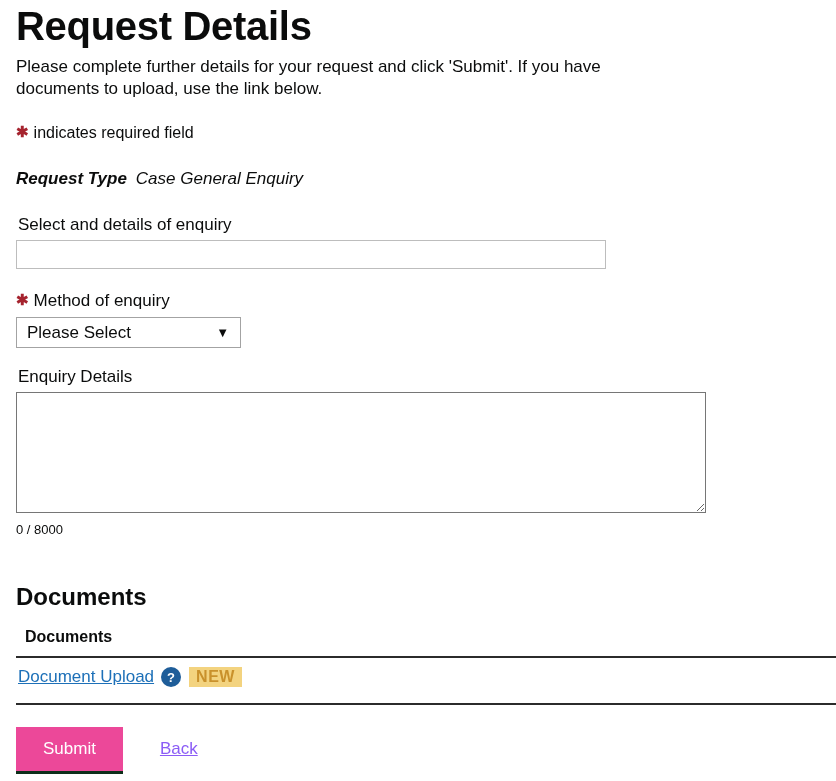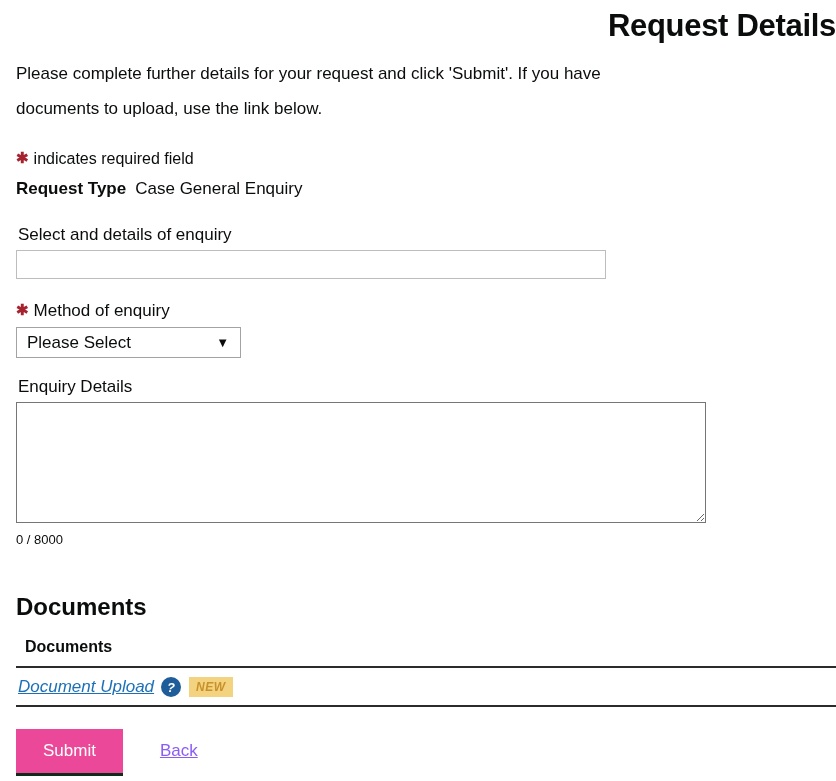--- a/index.html
+++ b/index.html
@@ -12,47 +12,47 @@
   body {
     width: 836px;
     height: 781px;
     overflow: hidden;
   }
   .container {
     padding: 8px 0 0 16px;
     width: 820px;
   }
   .page-title {
-    font-size: 31px;
+    font-size: 40px;
     font-weight: 800;
     letter-spacing: -0.3px;
     margin: 0;
     line-height: 36px;
-    text-align: right;
   }
   .intro {
     margin: 12px 0 0 0;
     font-size: 17px;
-    line-height: 35px;
+    line-height: 22px;
     max-width: 612px;
   }
   .required-note {
     margin-top: 23px;
     font-size: 16px;
   }
   .star {
     color: #a5232e;
     font-size: 15px;
     font-weight: 700;
     margin-right: 5px;
     vertical-align: 1px;
   }
   .request-type {
-    margin-top: 11px;
-    font-size: 17px;
+    margin-top: 27px;
+    font-size: 17px;
+    font-style: italic;
   }
   .request-type-label {
     font-weight: 700;
     margin-right: 9px;
   }
   .field-label {
     font-size: 17px;
     margin-left: 2px;
   }
   .group-nature { margin-top: 26px; }
@@ -117,23 +117,22 @@
   }
   .doc-header {
     font-size: 16px;
     font-weight: 700;
     padding: 6px 0 10px 9px;
     border-bottom: 2px solid #2b2b2b;
   }
   .doc-row {
     display: flex;
     align-items: center;
-    padding: 9px 0 8px 2px;
+    padding: 9px 0 16px 2px;
     border-bottom: 2px solid #2b2b2b;
-    font-style: italic;
   }
   .doc-link {
     color: #1d70b8;
     font-size: 17px;
     text-decoration: underline;
     cursor: pointer;
   }
   .help-icon {
     width: 20px;
     height: 20px;
@@ -147,21 +146,21 @@
     font-weight: 700;
     margin-left: 7px;
     cursor: pointer;
     flex: 0 0 auto;
   }
   .new-badge {
     margin-left: 8px;
     background: #f3d37f;
     color: #c9912c;
     font-weight: 700;
-    font-size: 12px;
+    font-size: 16px;
     letter-spacing: 0.5px;
     padding: 3px 7px;
     line-height: 14px;
   }
   .footer {
     margin-top: 22px;
     display: flex;
     align-items: center;
   }
   .submit-btn {

